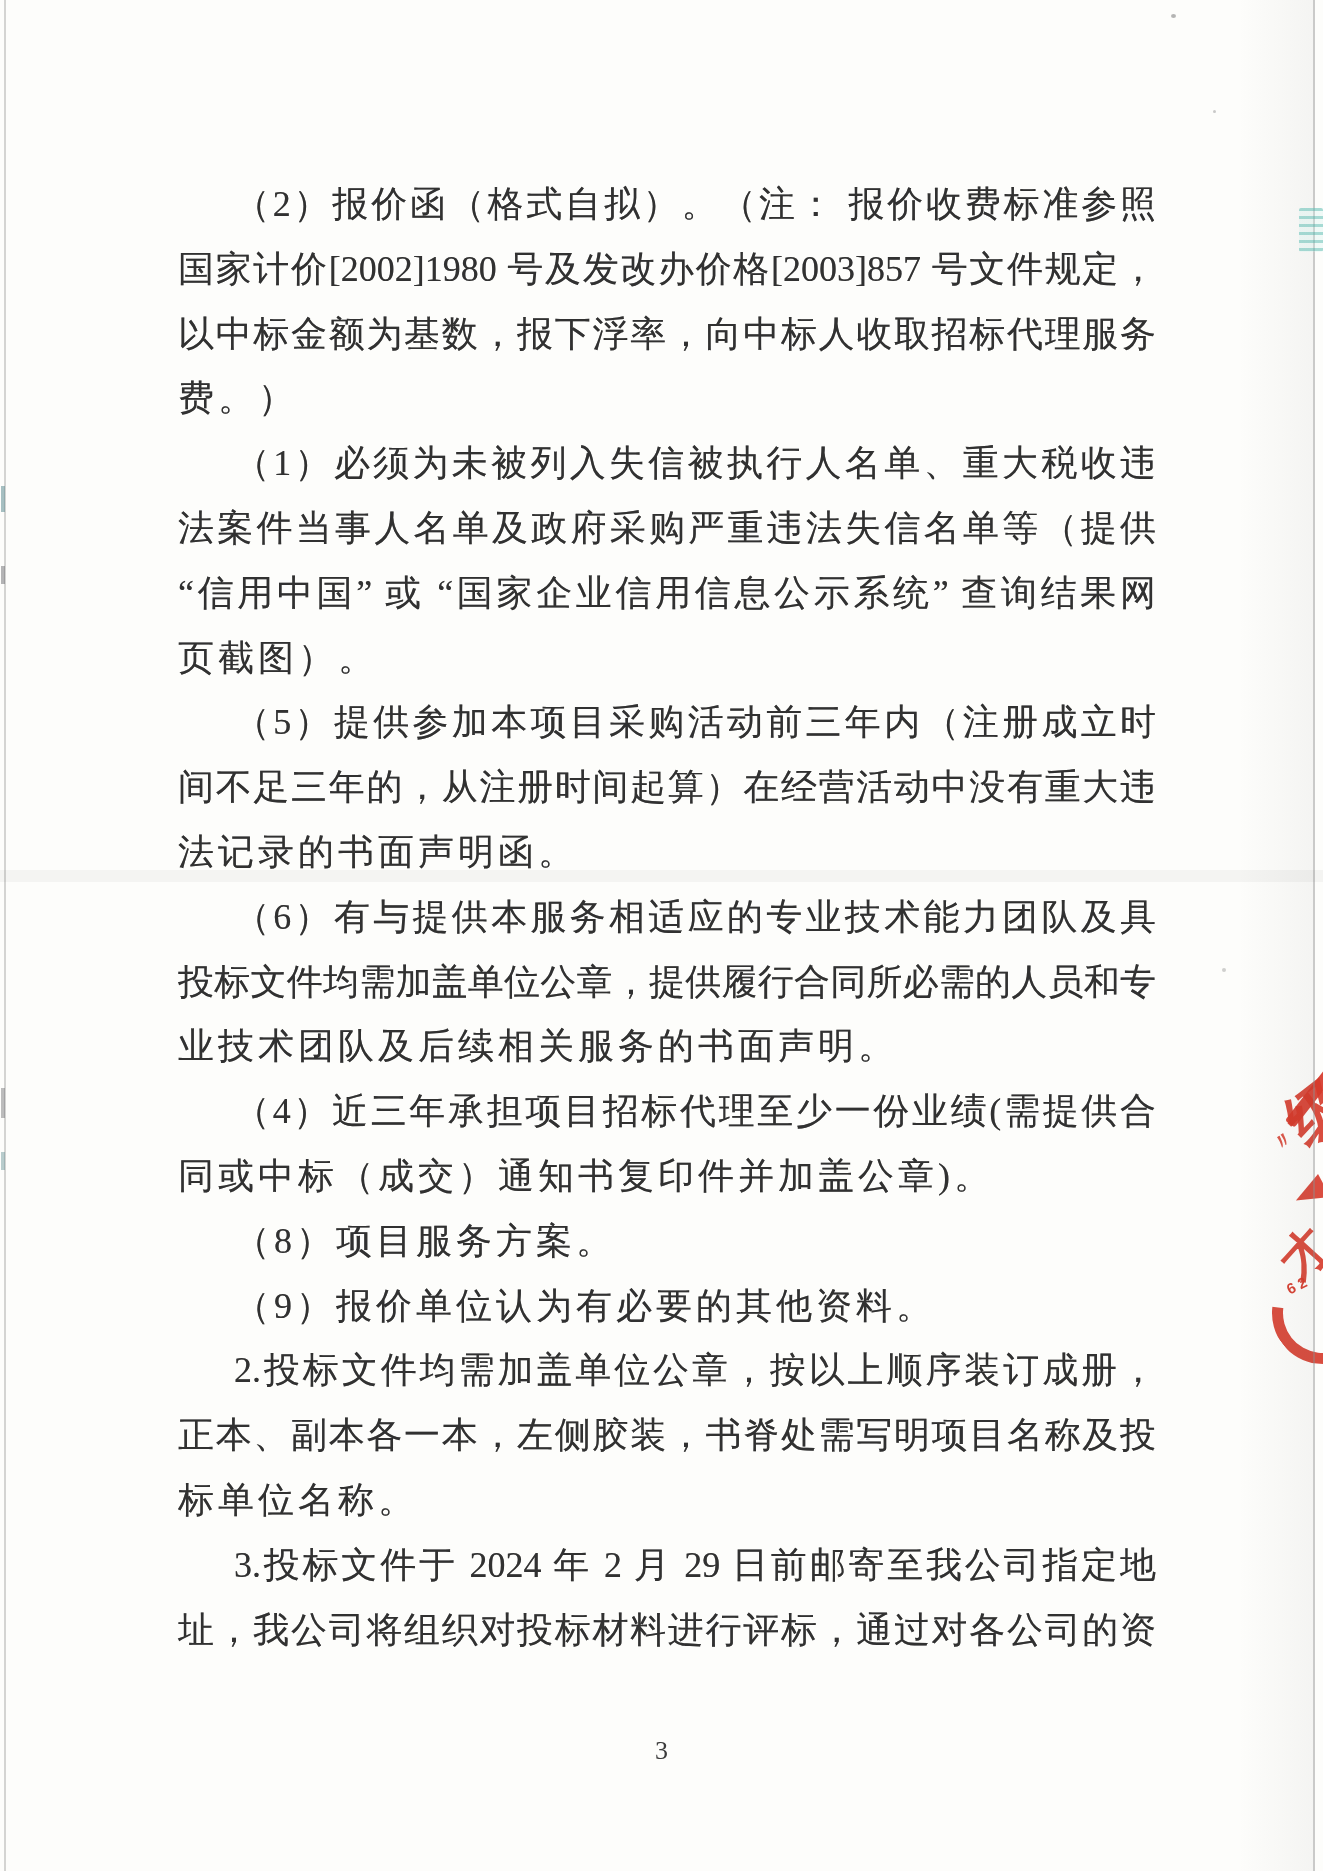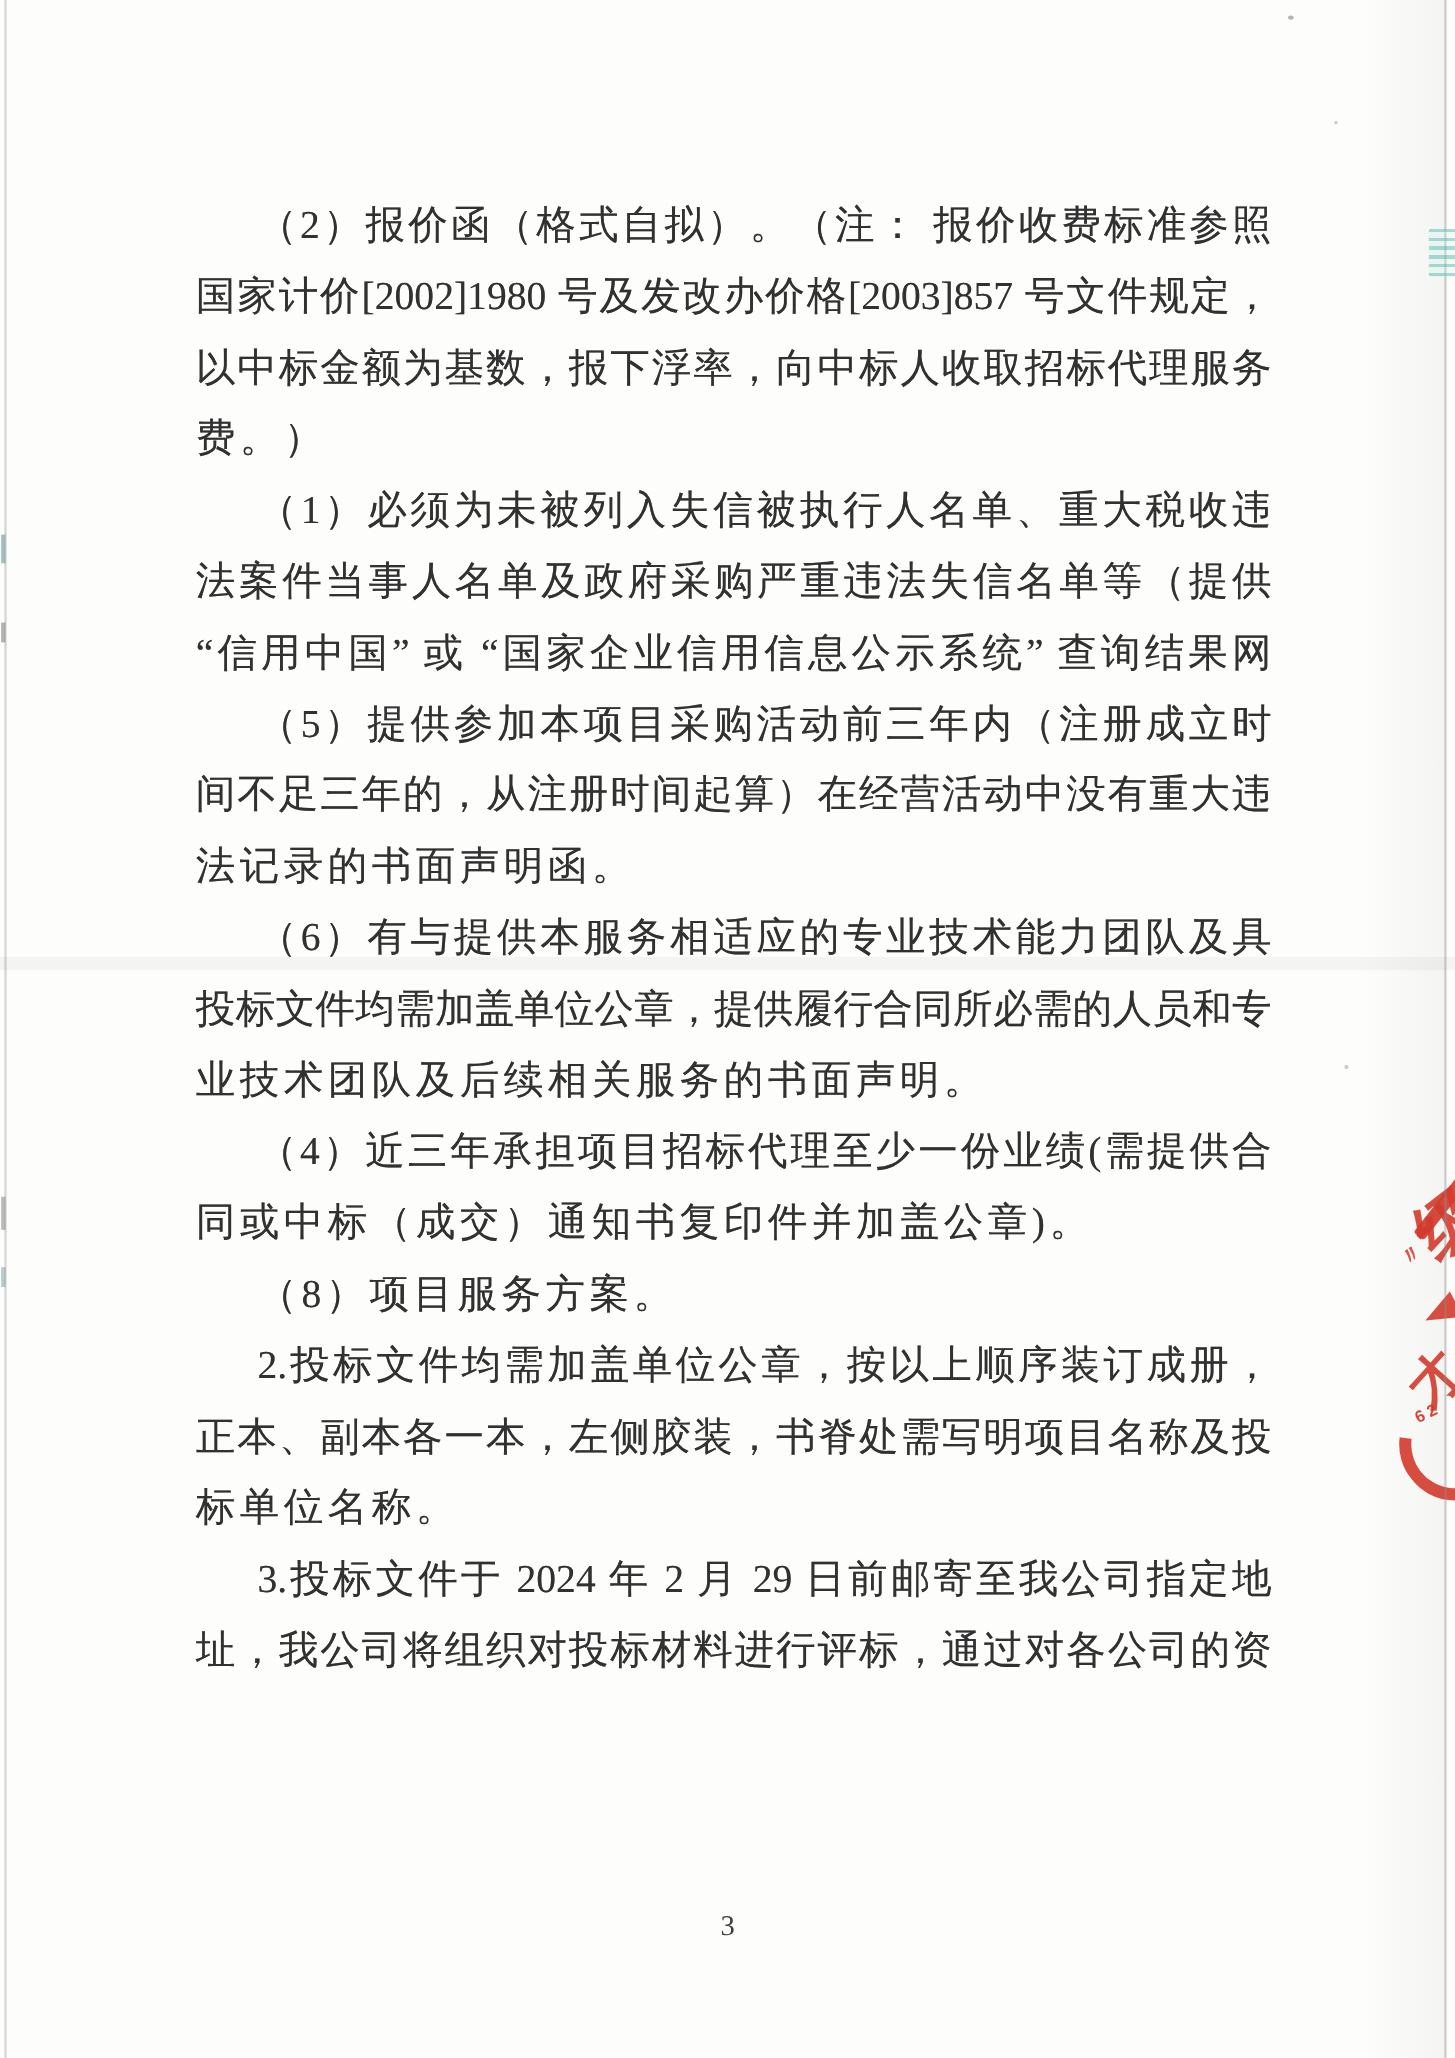--- a/index.html
+++ b/index.html
@@ -123,29 +123,31 @@
 <div class="page">
 
   <div class="content">
       <div class="line indent just">（2）报价函（格式自拟）。（注：&nbsp;报价收费标准参照</div>
       <div class="line just">国家计价[2002]1980&nbsp;号及发改办价格[2003]857&nbsp;号文件规定，</div>
       <div class="line just">以中标金额为基数，报下浮率，向中标人收取招标代理服务</div>
       <div class="line">费。）</div>
       <div class="line indent just">（1）必须为未被列入失信被执行人名单、重大税收违</div>
       <div class="line just">法案件当事人名单及政府采购严重违法失信名单等（提供</div>
       <div class="line just">“信用中国”&nbsp;或&nbsp;“国家企业信用信息公示系统”&nbsp;查询结果网</div>
+      <div class="line">页截图）。</div>
       <div class="line indent just">（5）提供参加本项目采购活动前三年内（注册成立时</div>
       <div class="line just">间不足三年的，从注册时间起算）在经营活动中没有重大违</div>
       <div class="line">法记录的书面声明函。</div>
       <div class="line indent just">（6）有与提供本服务相适应的专业技术能力团队及具</div>
       <div class="line just">投标文件均需加盖单位公章，提供履行合同所必需的人员和专</div>
       <div class="line">业技术团队及后续相关服务的书面声明。</div>
       <div class="line indent just">（4）近三年承担项目招标代理至少一份业绩(需提供合</div>
       <div class="line">同或中标（成交）通知书复印件并加盖公章)。</div>
       <div class="line indent">（8）项目服务方案。</div>
+      <div class="line indent">（9）报价单位认为有必要的其他资料。</div>
       <div class="line indent just">2.投标文件均需加盖单位公章，按以上顺序装订成册，</div>
       <div class="line just">正本、副本各一本，左侧胶装，书脊处需写明项目名称及投</div>
       <div class="line">标单位名称。</div>
       <div class="line indent just">3.投标文件于&nbsp;2024&nbsp;年&nbsp;2&nbsp;月&nbsp;29&nbsp;日前邮寄至我公司指定地</div>
       <div class="line just">址，我公司将组织对投标材料进行评标，通过对各公司的资</div>
     </div>
 
   <div class="page-num">3</div>
 
   <div class="stamp">

